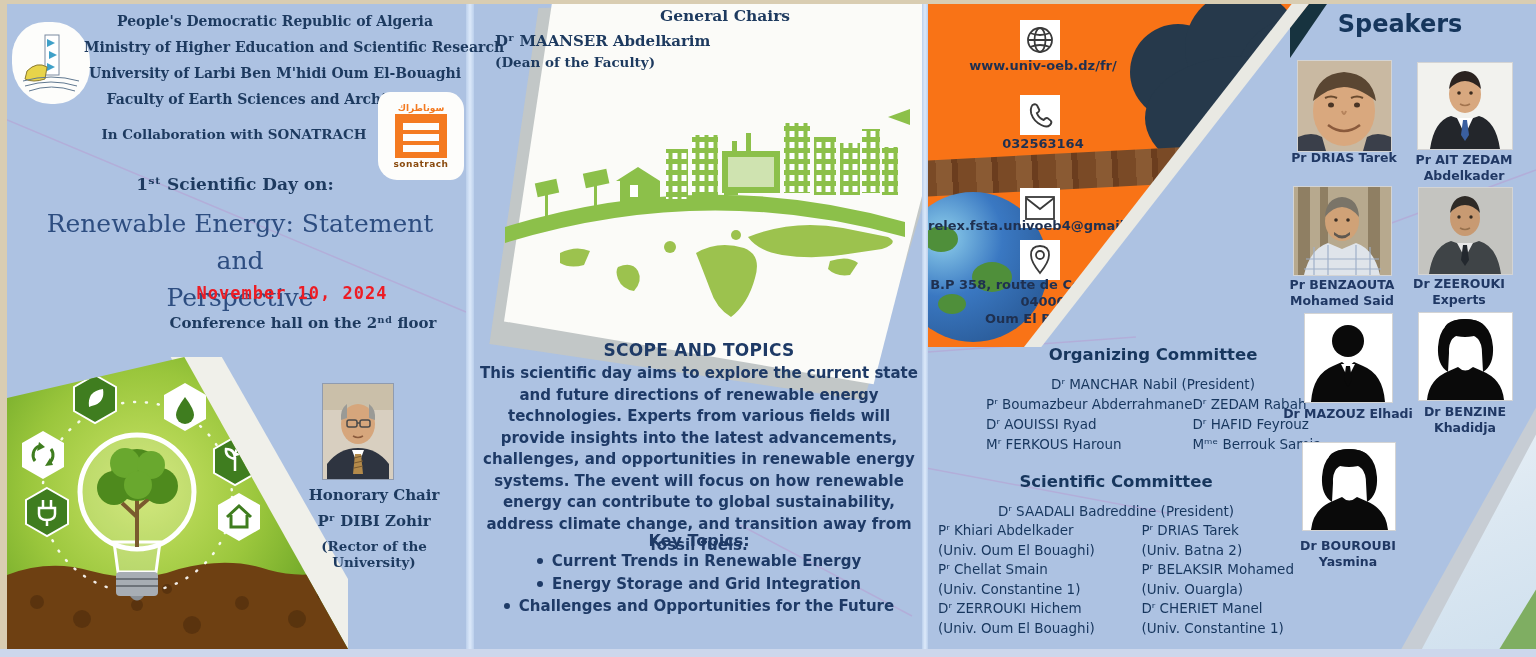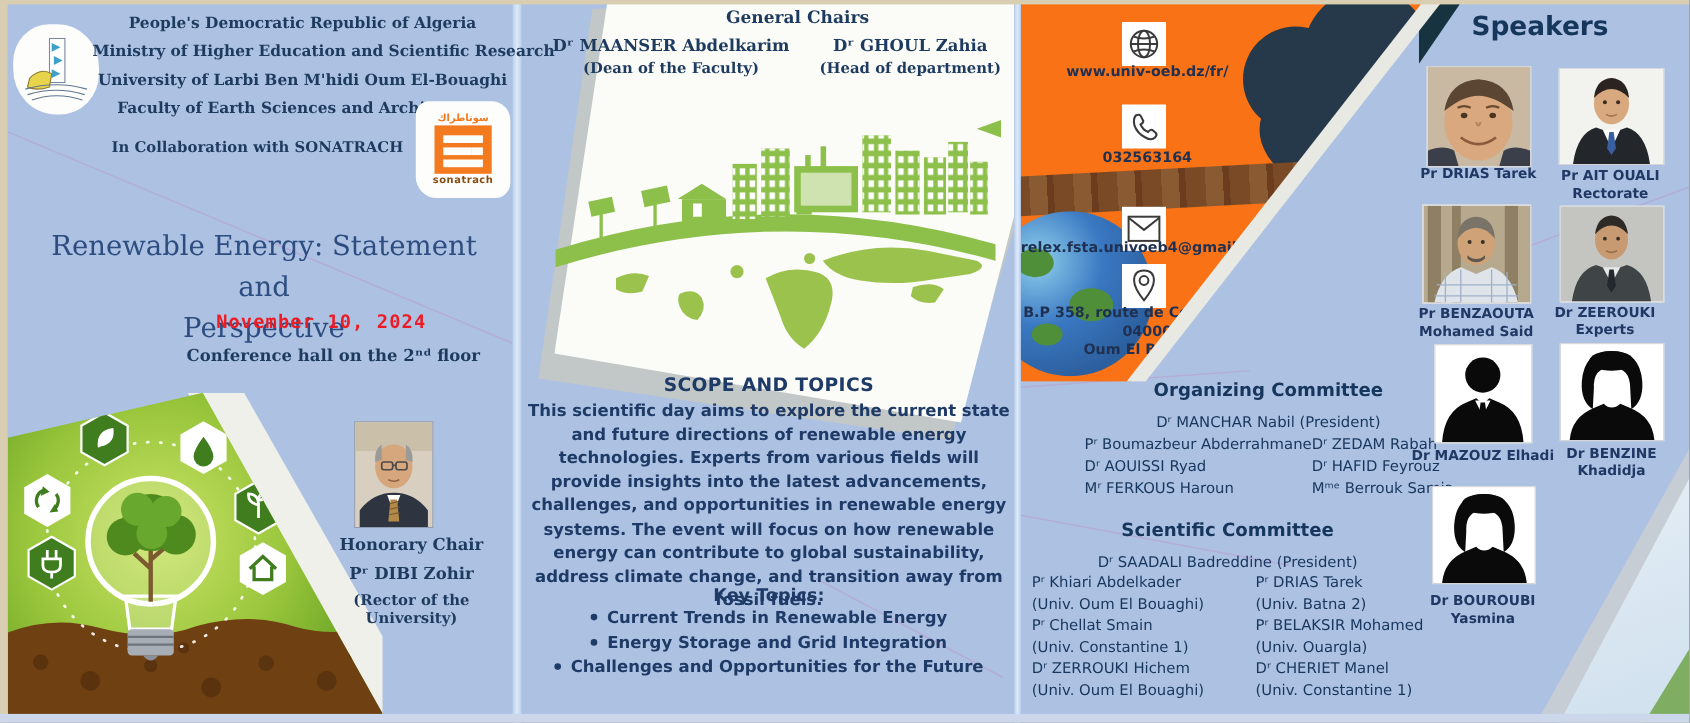--- a/index.html
+++ b/index.html
@@ -49,21 +49,21 @@
   .hon-t1{left:288px;top:486px;width:172px;font-size:15px;font-weight:bold;z-index:4;}
   .hon-t2{left:288px;top:512px;width:172px;font-size:15px;font-weight:bold;z-index:4;}
   .hon-t3{left:280px;top:538px;width:188px;font-size:13.5px;font-weight:bold;z-index:4;}
 
   
   .paper-shadow{left:476px;top:0;width:446px;height:400px;background:#c6c8c2;opacity:.85;z-index:2;
     clip-path:polygon(14% 2%,100% 0,100% 52%,87% 100%,3% 86%);}
   .paper{left:482px;top:0;width:440px;height:392px;background:#fbfbf8;z-index:3;
     clip-path:polygon(16% 0,100% 0,100% 50%,89% 98%,5% 82%);}
   .chairs-h{left:560px;top:6px;width:330px;text-align:center;font-size:15.5px;font-weight:bold;z-index:5;}
-  .chair1{left:495px;top:28px;width:230px;text-align:center;z-index:5;}
+  .chair1{left:495px;top:28px;width:230px;text-align:left;z-index:5;}
   .chair2{left:735px;top:28px;width:185px;text-align:center;z-index:5;}
   .chair-name{font-size:15px;font-weight:bold;line-height:26px;}
   .chair-role{font-size:13.5px;font-weight:bold;}
   .illus{left:500px;top:85px;z-index:4;}
   .scope{left:476px;top:340px;width:446px;text-align:center;color:#1e3a66;z-index:4;}
   .scope-h{font-size:17px;font-weight:bold;letter-spacing:.3px;}
   .scope-p{font-size:15px;font-weight:600;line-height:21.5px;margin-top:3px;}
   .topics{left:476px;top:531px;width:446px;text-align:center;color:#1e3a66;z-index:4;}
   .topics-h{font-size:16px;font-weight:bold;}
   .topic-line{display:flex;align-items:center;justify-content:center;gap:9px;font-size:15px;font-weight:600;line-height:22.5px;}
@@ -146,20 +146,21 @@
     <div class="ar">سوناطراك</div>
     <div class="sq">
         <i class="s1"></i>
         <i class="s2"></i>
         <i class="s3"></i>
         <i class="s4"></i>
       </div>
     <div class="nm">sonatrach</div>
   </div>
 
+  <div class="abs dayline serifnavy">1ˢᵗ Scientific Day on:</div>
   <div class="abs evtitle serifnavy">
     <div>Renewable Energy: Statement and</div>
     <div>Perspective</div>
   </div>
   <div class="abs evdate">November 10, 2024</div>
   <div class="abs venue serifnavy">
     <div>Conference hall on the 2ⁿᵈ floor</div>
   </div>
 
   <div class="abs green-photo-wrap">
@@ -262,24 +263,20 @@
 
   <div class="abs divider d1"></div>
 
   <div class="abs paper-shadow"></div>
   <div class="abs paper"></div>
 
   <div class="abs chairs-h serifnavy">General Chairs</div>
   <div class="abs chair1 serifnavy">
     <div class="chair-name">Dʳ MAANSER Abdelkarim</div>
     <div class="chair-role">(Dean of the Faculty)</div>
-  </div>
-  <div class="abs chair2 serifnavy">
-    <div class="chair-name">Dʳ GHOUL Zahia</div>
-    <div class="chair-role">(Head of department)</div>
   </div>
 
   <svg class="abs illus" width="410" height="250" viewBox="0 0 410 250">
     <defs>
       <pattern id="win" width="9" height="11" patternUnits="userSpaceOnUse">
         <rect width="9" height="11" fill="none"></rect>
           <rect x="1.5" y="2" width="5" height="6" fill="#fff"></rect>
       </pattern>
     </defs>
     <path d="M5,142 Q205,80 405,137 L405,152 Q205,96 5,158 Z" fill="#8cc04a"></path>
@@ -470,21 +467,21 @@
       <path d="M45,57 L49,57 L51,72 L47,78 L43,72 Z" fill="#3a5fa0"></path>
       <ellipse cx="47" cy="31" rx="16" ry="19" fill="#d8a87f"></ellipse>
       <path d="M31,26 Q33,9 47,8 Q61,9 63,26 Q55,18 47,18 Q39,18 31,26 Z" fill="#2b2320"></path>
       <g fill="#3a2a1e">
           <circle cx="41" cy="30" r="1.8"></circle>
           <circle cx="53" cy="30" r="1.8"></circle>
         </g>
       <path d="M42,41 Q47,44 52,41" stroke="#a3744e" stroke-width="1.5" fill="none"></path>
     </svg>
   </div>
-  <div class="spk-name" style="left:1405px;top:152px;width:118px;">Pr AIT OUALI Rectorate</div>
+  <div class="spk-name" style="left:1405px;top:152px;width:118px;">Pr AIT ZEDAM Abdelkader</div>
 
   <div class="spk-photo" style="left:1293px;top:186px;width:97px;height:88px;">
     <svg width="97" height="88" viewBox="0 0 97 88">
         <rect width="97" height="88" fill="#b7a98e"></rect>
       <g fill="#8f7f63">
           <rect x="4" y="0" width="12" height="88"></rect>
           <rect x="26" y="0" width="8" height="88"></rect>
           <rect x="74" y="0" width="12" height="88"></rect>
         </g>
       <path d="M10,88 Q16,62 34,56 L48,62 L62,56 Q80,62 86,88 Z" fill="#dfe4ea"></path>

